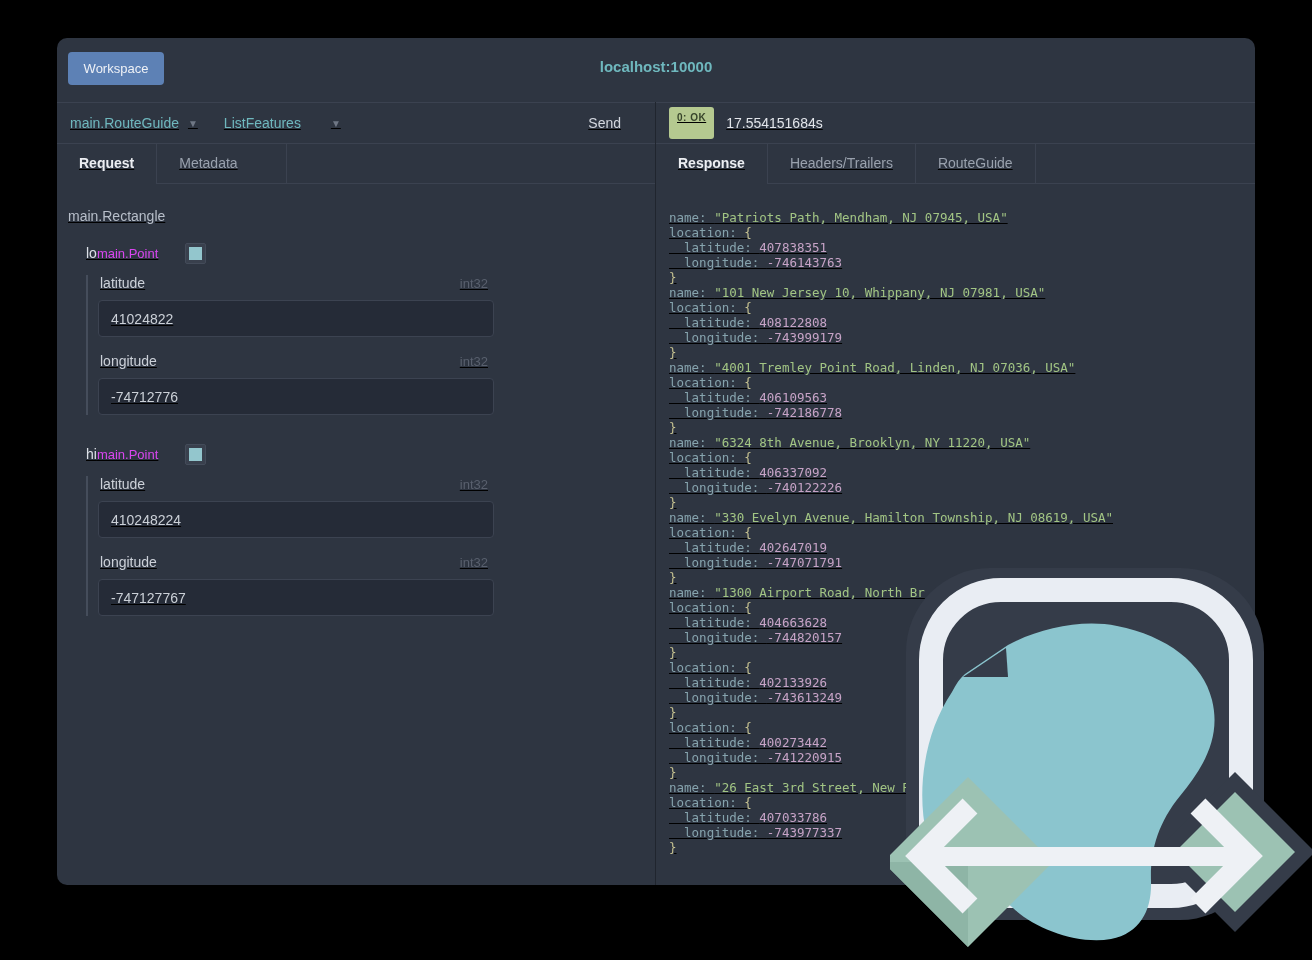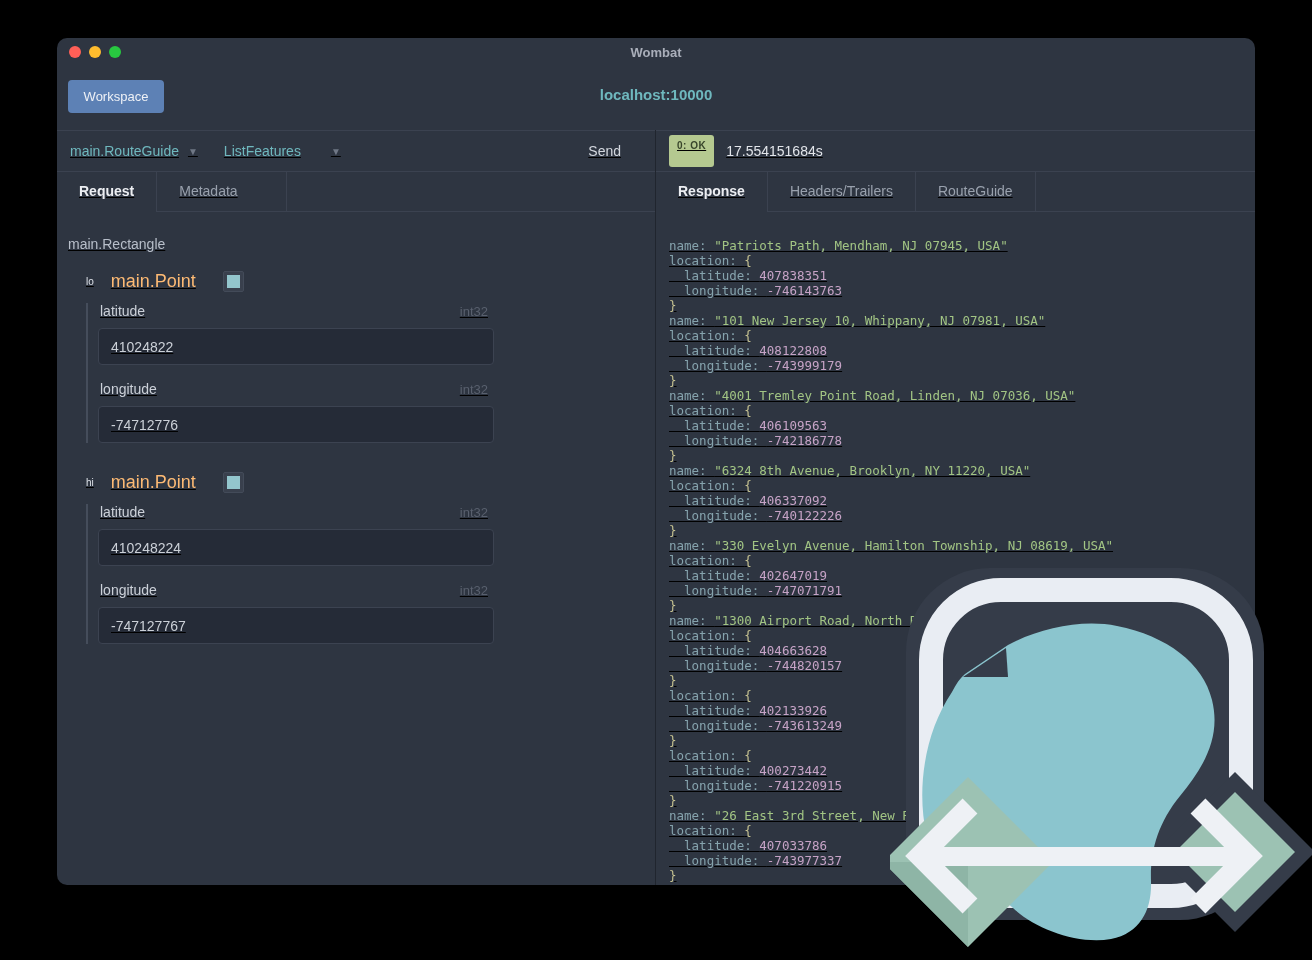--- a/index.html
+++ b/index.html
@@ -43,22 +43,22 @@
   .tab{padding:0 22px;line-height:39px;font-size:14px;color:var(--text-dim);
     border-right:1px solid var(--border);cursor:pointer;white-space:nowrap;}
   .tab.active{color:#eceef2;font-weight:bold;height:40px;background:var(--bg);
     box-shadow:0 1px 0 0 var(--bg);}
   
   .req-body{flex:1;overflow:hidden;padding:24px 0 0 11px;}
   .msg-type{font-size:14px;color:#b8bfca;}
   .group{margin-left:18px;margin-top:18px;}
   .group + .group{margin-top:28px;}
   .group-head{display:flex;align-items:center;height:22px;}
-  .group-name{font-size:10px;color:var(--text);}
-  .group-type{font-size:18px;color:#fdba74;margin-left:17px;}
+  .group-name{font-size:14px;color:var(--text);}
+  .group-type{font-size:13px;color:#d946ef;}
   .checkbox{width:21px;height:21px;margin-left:27px;background:#39404d;
     border:1px solid #434b59;border-radius:2px;display:flex;align-items:center;
     justify-content:center;cursor:pointer;}
   .checkbox .tick{width:13px;height:13px;background:#93c6cd;}
   .group-body{margin-top:11px;border-left:2px solid #454d5b;padding-left:10px;width:404px;}
   .field{margin-top:16px;}
   .field:first-child{margin-top:0;}
   .field-row{display:flex;justify-content:space-between;align-items:baseline;padding:0 2px;}
   .field-label{font-size:14px;color:#ccd1d9;}
   .field-type{font-size:13px;color:#59606e;}
@@ -75,28 +75,20 @@
     font-family:"DejaVu Sans Mono",monospace;font-size:12.5px;line-height:15px;
     white-space:pre;}
   .c-k{color:#86a3ad;} .c-s{color:#a2c584;} .c-n{color:#c6a3c6;} .c-p{color:#c6c291;}
   
   .logo{position:absolute;left:890px;top:556px;width:422px;height:404px;pointer-events:none;}
 </style>
 </head>
 <body>
 
 <div class="window">
-  <div class="titlebar">
-    <div class="lights">
-      <span class="light red"></span>
-      <span class="light yellow"></span>
-      <span class="light green"></span>
-    </div>
-    <div class="win-title">Wombat</div>
-  </div>
 
   <div class="header">
     <button class="workspace-btn">Workspace</button>
     <div class="server">
       <div class="addr">localhost:10000</div>
     </div>
   </div>
 
   <div class="main">
 

